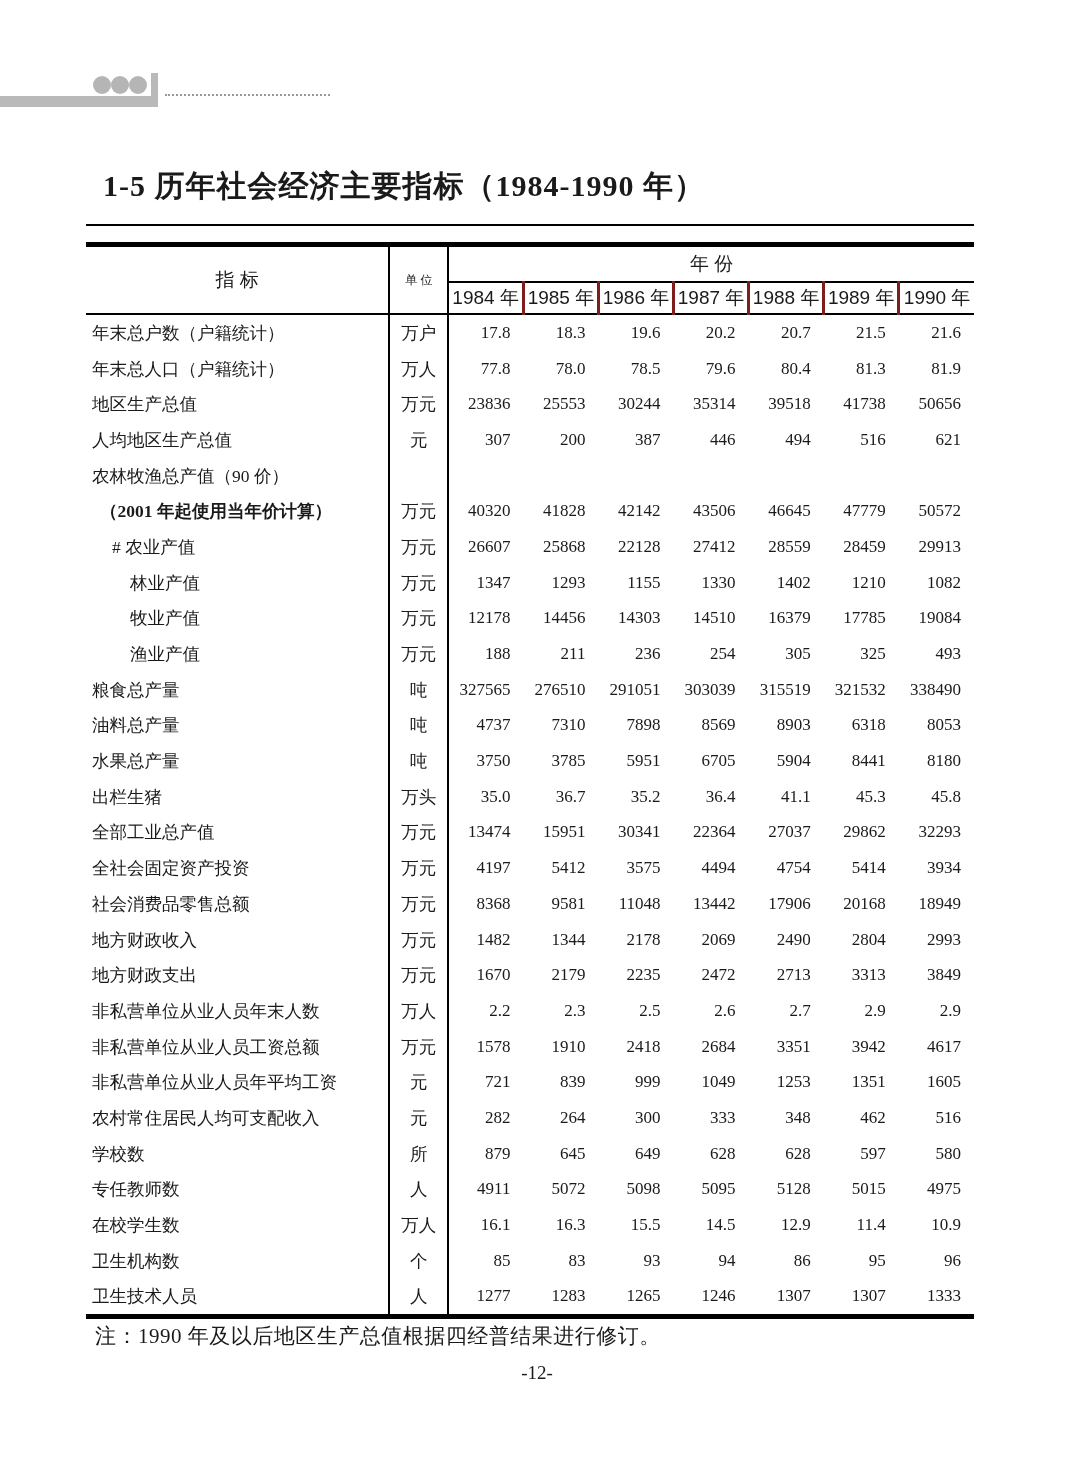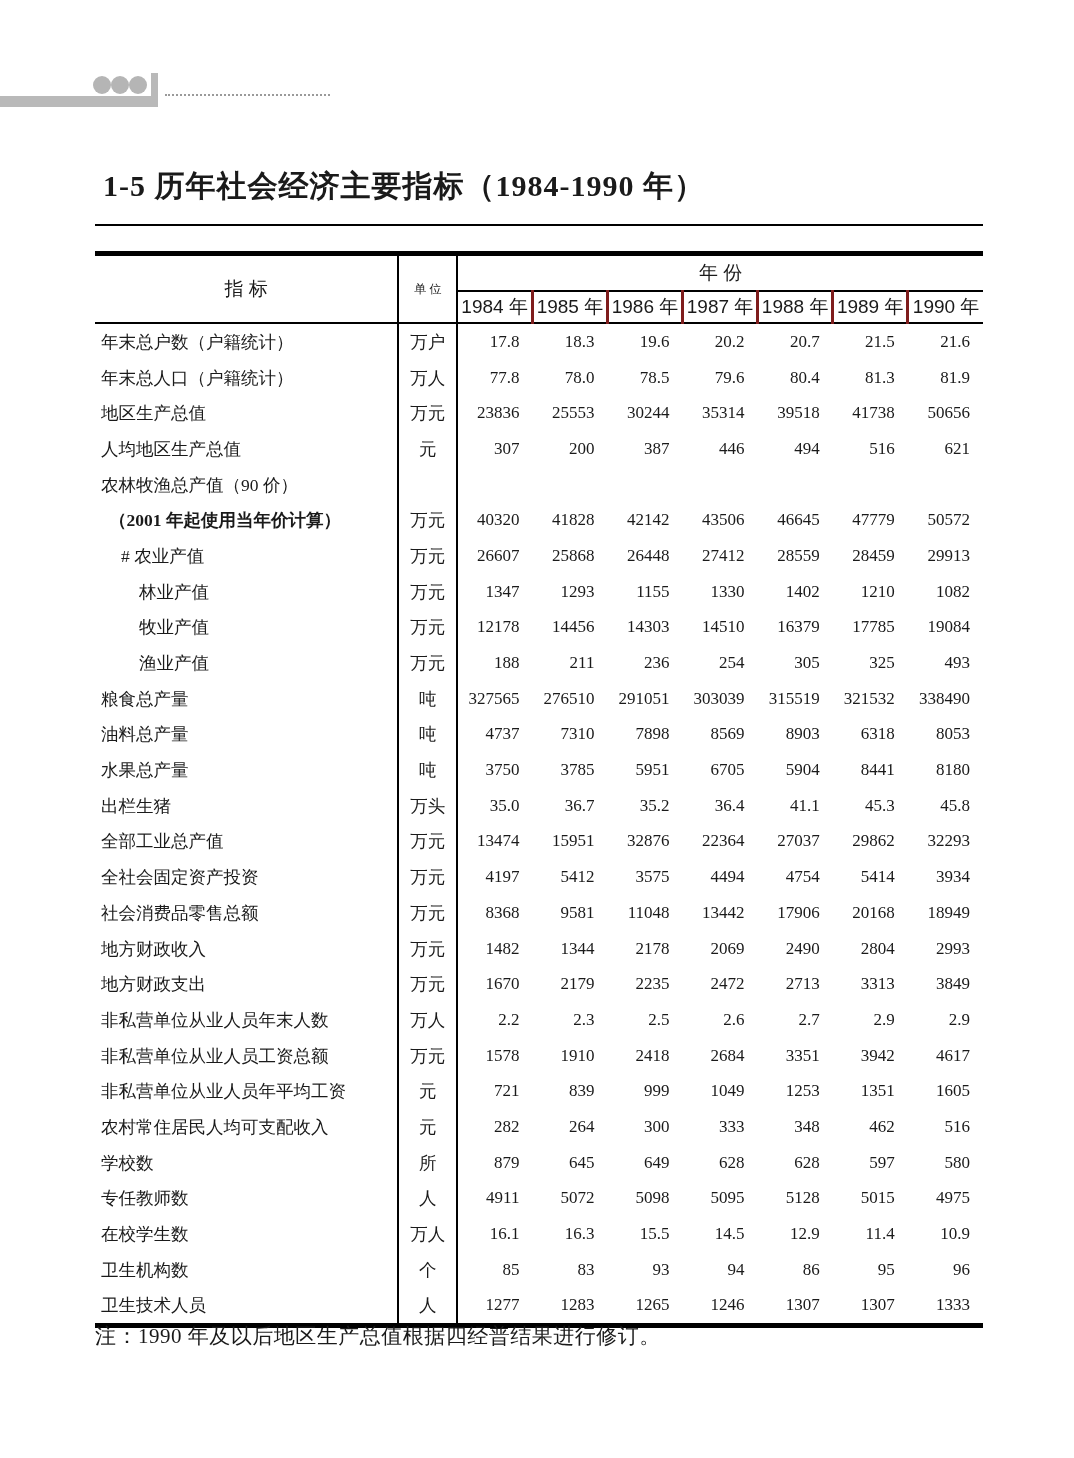--- a/index.html
+++ b/index.html
@@ -19,23 +19,23 @@
   .deco-dotted{position:absolute;left:165px;top:94px;width:165px;height:0;border-top:2px dotted #9a9a9a;}
 
   .title{
     position:absolute;left:95px;top:146px;width:900px;
     font-size:30px;font-weight:bold;letter-spacing:1px;
     font-family:"Liberation Serif","DejaVu Serif",serif;
     margin-left:8px;
   }
 
   .table-wrap{
-    position:absolute;left:95px;top:224px;width:888px;
+    position:absolute;left:86px;top:224px;width:888px;
     border-top:2px solid #000;
-    padding-top:25px;
+    padding-top:16px;
   }
   table{
     width:888px;border-collapse:collapse;table-layout:fixed;
     border-top:5px solid #000;border-bottom:5px solid #000;
   }
   col.c-ind{width:303px;} col.c-unit{width:59px;} col.c-year{width:75px;}
   th{font-weight:normal;padding:0;
      font-family:"Liberation Sans","DejaVu Sans",sans-serif;}
   td{padding:0;font-size:17px;}
   .th-indicator{border-right:2px solid #000;border-bottom:2px solid #000;
@@ -174,21 +174,21 @@
             <td class="value">43506</td>
             <td class="value">46645</td>
             <td class="value">47779</td>
             <td class="value">50572</td>
           </tr>
           <tr>
             <td class="indicator ind-2"># 农业产值</td>
             <td class="unit">万元</td>
             <td class="value">26607</td>
             <td class="value">25868</td>
-            <td class="value">26448</td>
+            <td class="value">22128</td>
             <td class="value">27412</td>
             <td class="value">28559</td>
             <td class="value">28459</td>
             <td class="value">29913</td>
           </tr>
           <tr>
             <td class="indicator ind-3">林业产值</td>
             <td class="unit">万元</td>
             <td class="value">1347</td>
             <td class="value">1293</td>
@@ -262,21 +262,21 @@
             <td class="value">36.4</td>
             <td class="value">41.1</td>
             <td class="value">45.3</td>
             <td class="value">45.8</td>
           </tr>
           <tr>
             <td class="indicator ind-0">全部工业总产值</td>
             <td class="unit">万元</td>
             <td class="value">13474</td>
             <td class="value">15951</td>
-            <td class="value">32876</td>
+            <td class="value">30341</td>
             <td class="value">22364</td>
             <td class="value">27037</td>
             <td class="value">29862</td>
             <td class="value">32293</td>
           </tr>
           <tr>
             <td class="indicator ind-0">全社会固定资产投资</td>
             <td class="unit">万元</td>
             <td class="value">4197</td>
             <td class="value">5412</td>
@@ -416,14 +416,15 @@
             <td class="value">1246</td>
             <td class="value">1307</td>
             <td class="value">1307</td>
             <td class="value">1333</td>
           </tr>
         </tbody>
     </table>
   </div>
 
   <div class="footnote">注：1990 年及以后地区生产总值根据四经普结果进行修订。</div>
+  <div class="pagenum">-12-</div>
 
 </div>
 
 </body></html>

